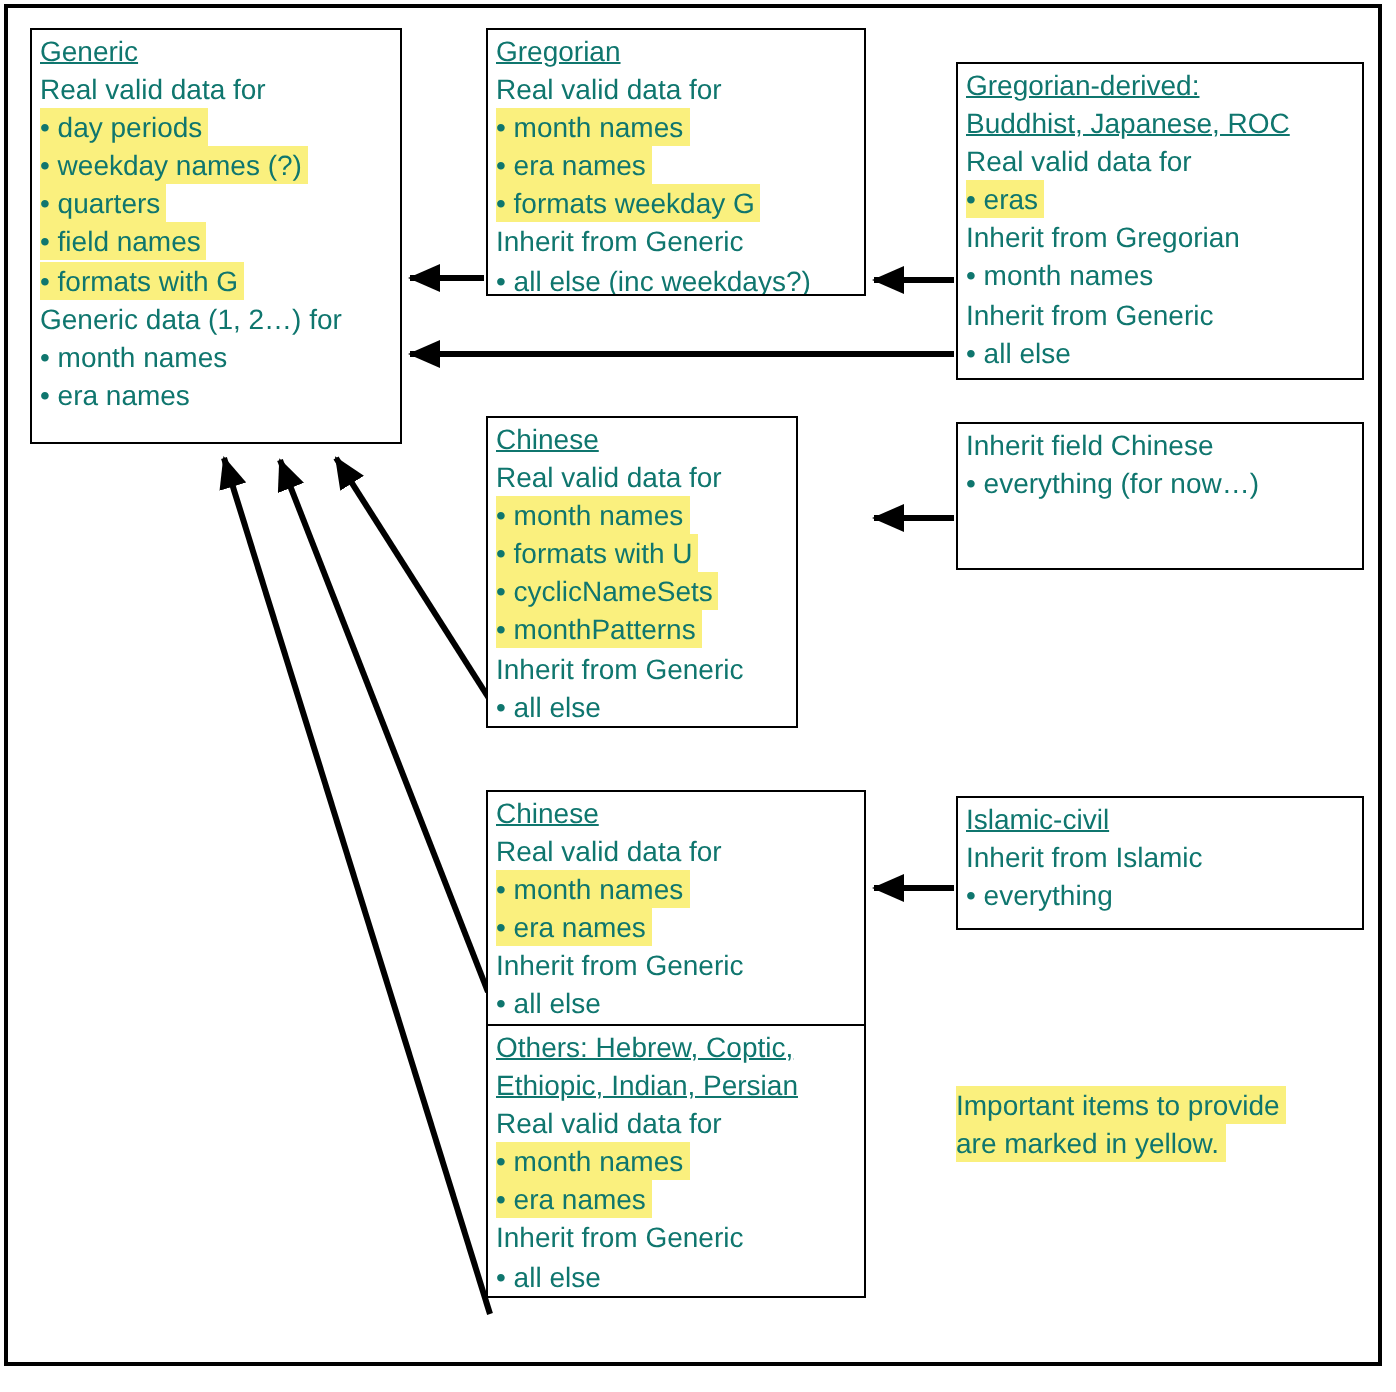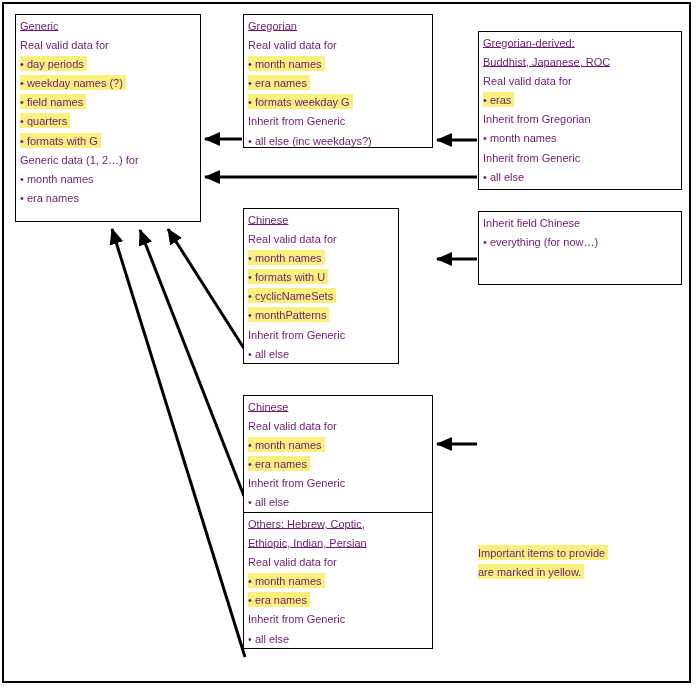--- a/index.html
+++ b/index.html
@@ -1,18 +1,18 @@
 <!DOCTYPE html>
 <html style="--hl: #FAF07E;"><head>
 <meta charset="utf-8">
 <style>
   html,body{margin:0;padding:0;background:#fff;}
   .stage{
     position:relative;width:698px;height:696px;background:#fff;overflow:hidden;
-    font-family:"Liberation Sans",sans-serif;font-size:11px;line-height:19.2px;color:#701a75;
+    font-family:"Liberation Sans",sans-serif;font-size:14px;line-height:19.2px;color:#0f766e;
   }
   .outer-border{
     position:absolute;left:2px;top:2px;width:689px;height:681px;
     border:2px solid #000;box-sizing:border-box;
   }
   .arrows{position:absolute;left:0;top:0;width:698px;height:696px;pointer-events:none;}
   .box{
     position:absolute;background:#fff;border:1.5px solid #000;box-sizing:border-box;
     padding:1px 2px 0 4px;overflow:hidden;white-space:nowrap;
   }
@@ -44,22 +44,22 @@
     <line x1="245" y1="350" x2="168" y2="229" stroke="#000" stroke-width="3" marker-end="url(#ah)"></line>
     <line x1="244" y1="496" x2="140" y2="230" stroke="#000" stroke-width="3" marker-end="url(#ah)"></line>
     <line x1="245" y1="657" x2="112" y2="229" stroke="#000" stroke-width="3" marker-end="url(#ah)"></line>
   </svg>
 
   <div class="box" style="left:15px;top:14px;width:186px;height:208px">
       <div class="line"><span class="t title">Generic</span></div>
       <div class="line"><span class="t">Real valid data for</span></div>
       <div class="line"><span class="t hl">• day periods</span></div>
       <div class="line"><span class="t hl">• weekday names (?)</span></div>
+      <div class="line"><span class="t hl">• quarters</span></div>
       <div class="line"><span class="t hl">• field names</span></div>
-      <div class="line"><span class="t hl">• quarters</span></div>
       <div class="line"><span class="t hl">• formats with G</span></div>
       <div class="line"><span class="t">Generic data (1, 2…) for</span></div>
       <div class="line"><span class="t">• month names</span></div>
       <div class="line"><span class="t">• era names</span></div>
     </div>
 
   <div class="box" style="left:243px;top:14px;width:190px;height:134px">
       <div class="line"><span class="t title">Gregorian</span></div>
       <div class="line"><span class="t">Real valid data for</span></div>
       <div class="line"><span class="t hl">• month names</span></div>
@@ -98,20 +98,25 @@
 
   <div class="box" style="left:243px;top:395px;width:190px;height:118px">
       <div class="line"><span class="t title">Chinese</span></div>
       <div class="line"><span class="t">Real valid data for</span></div>
       <div class="line"><span class="t hl">• month names</span></div>
       <div class="line"><span class="t hl">• era names</span></div>
       <div class="line"><span class="t">Inherit from Generic</span></div>
       <div class="line"><span class="t">• all else</span></div>
     </div>
 
+  <div class="box" style="left:478px;top:398px;width:204px;height:67px">
+      <div class="line"><span class="t title">Islamic-civil</span></div>
+      <div class="line"><span class="t">Inherit from Islamic</span></div>
+      <div class="line"><span class="t">• everything</span></div>
+    </div>
 
   <div class="box" style="left:243px;top:512px;width:190px;height:137px">
       <div class="line"><span class="t title">Others: Hebrew, Coptic,</span></div>
       <div class="line"><span class="t title">Ethiopic, Indian, Persian</span></div>
       <div class="line"><span class="t">Real valid data for</span></div>
       <div class="line"><span class="t hl">• month names</span></div>
       <div class="line"><span class="t hl">• era names</span></div>
       <div class="line"><span class="t">Inherit from Generic</span></div>
       <div class="line"><span class="t">• all else</span></div>
     </div>

